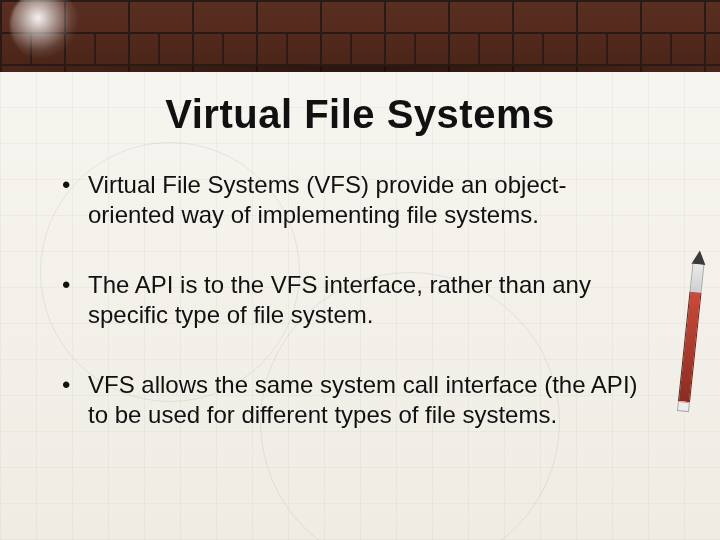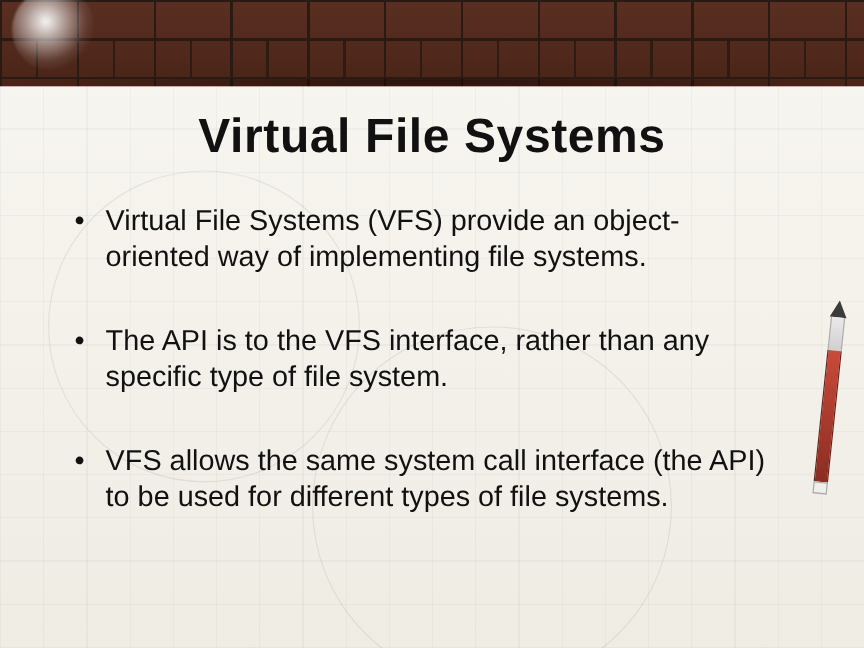--- a/index.html
+++ b/index.html
@@ -1,21 +1,21 @@
 <!DOCTYPE html>
 <html><head>
   <meta charset="utf-8">
   <style>
     * { margin: 0; padding: 0; box-sizing: border-box; }
     body { width: 720px; height: 540px; overflow: hidden; font-family: Arial, Helvetica, sans-serif; }
     .slide {
       width: 720px;
       height: 540px;
       position: relative;
-      background: #ef4444;
+      background: #f9a8d4;
     }
     .brick-band {
       position: absolute;
       top: 0; left: 0; right: 0;
       height: 72px;
       background:
         repeating-linear-gradient(
           to right,
           #2a1a14 0 2px,
           transparent 2px 64px

